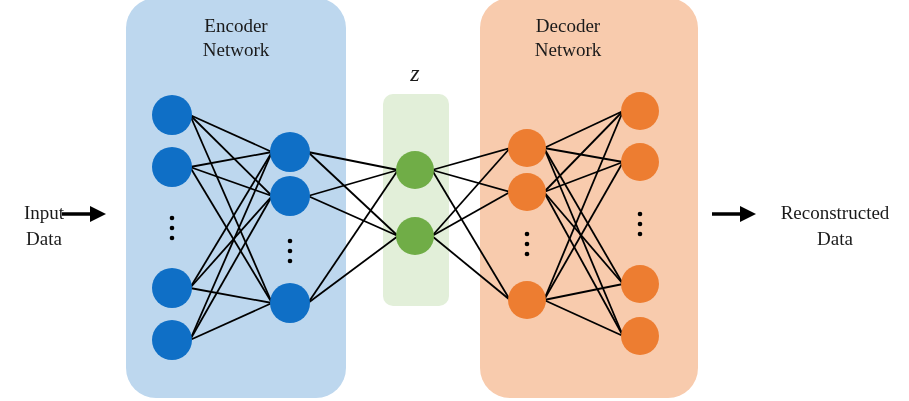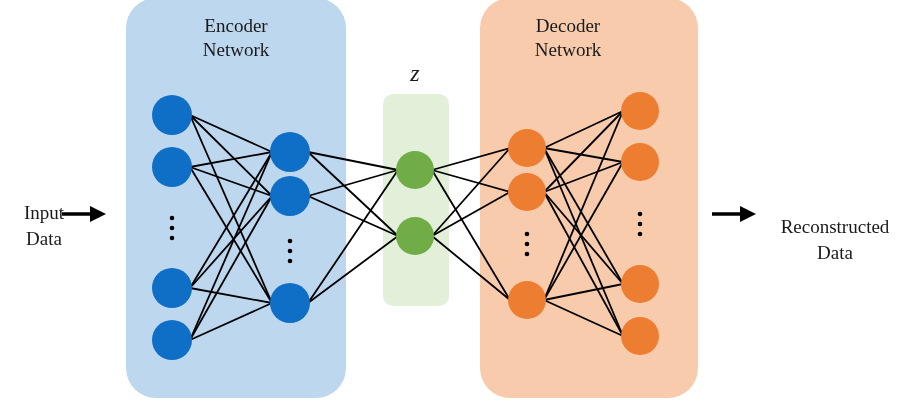--- a/index.html
+++ b/index.html
@@ -7,21 +7,21 @@
   .box { position:absolute; border-radius:30px; }
   .encoder { left:126px; top:-2px; width:220px; height:400px; background:#bdd7ee; }
   .decoder { left:480px; top:-2px; width:218px; height:400px; background:#f8cbad; }
   .latent { left:383px; top:94px; width:66px; height:212px; background:#e2efd9; border-radius:10px; }
   .title { position:absolute; font-size:19px; line-height:24px; text-align:center; }
   .enc-title { left:126px; width:220px; top:14px; }
   .dec-title { left:480px; width:176px; top:14px; }
   .z-label { position:absolute; left:400px; top:60px; width:30px; text-align:center; font-style:italic; font-size:24px; }
   .side { position:absolute; font-size:19px; line-height:26px; text-align:center; }
   .input-label { left:0px; top:200px; width:56px;margin-left:16px; }
-  .output-label { left:762px; top:200px; width:146px;margin-top:14px; }
+  .output-label { left:762px; top:200px; width:146px; }
   svg { position:absolute; left:0; top:0; }
 </style>
 </head>
 <body>
 
 <div class="box encoder"></div>
 <div class="box decoder"></div>
 <div class="box latent"></div>
 
 <div class="title enc-title">

